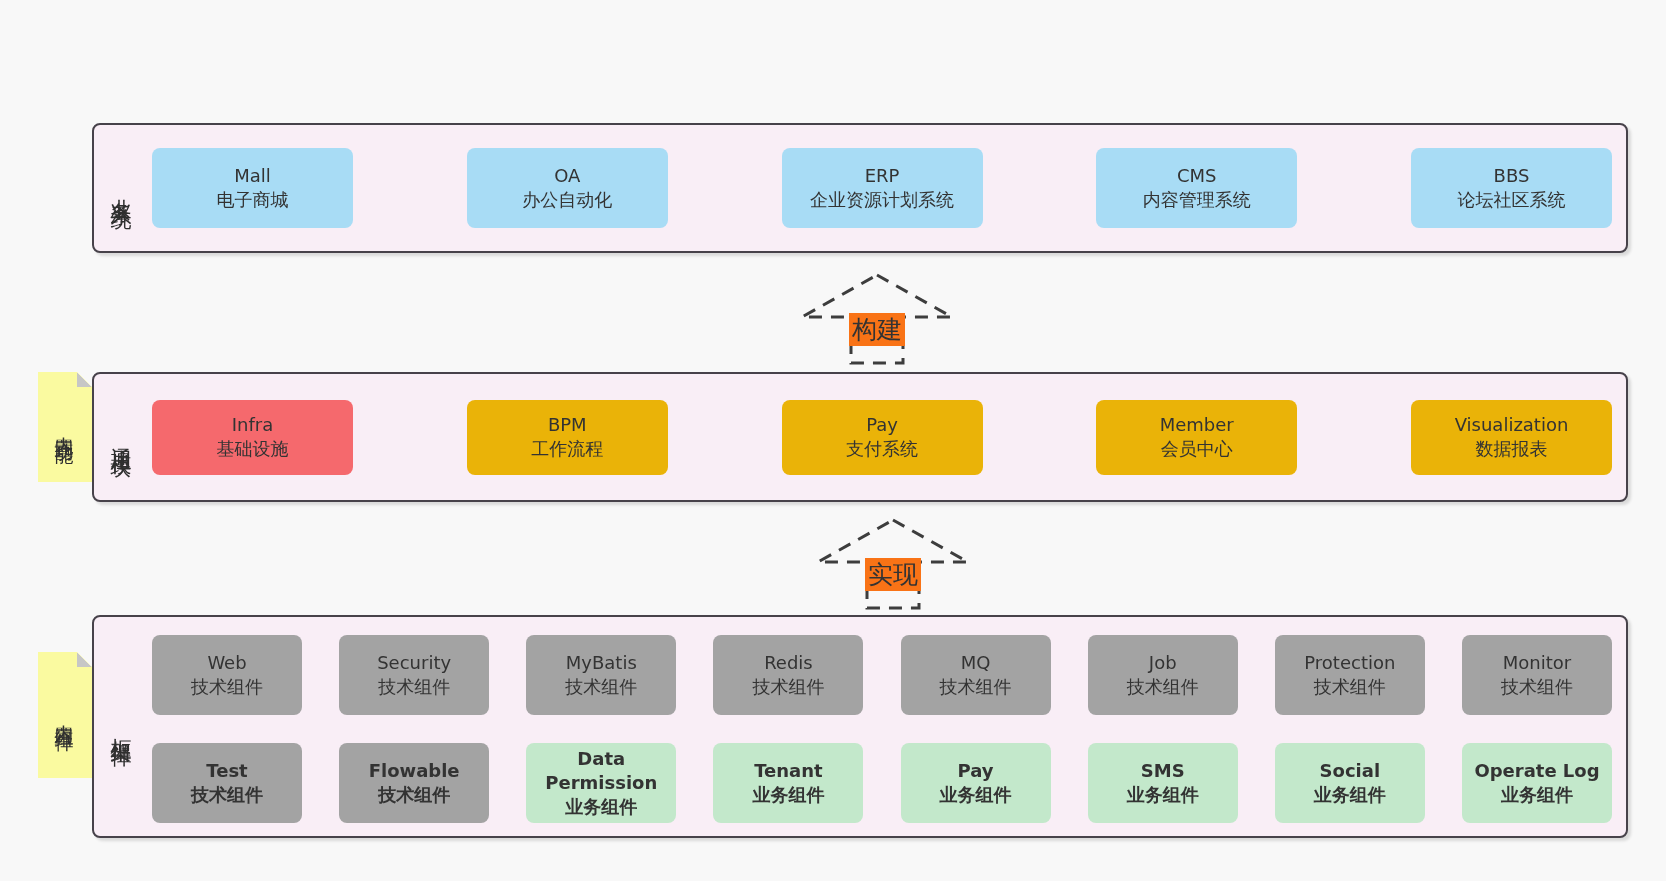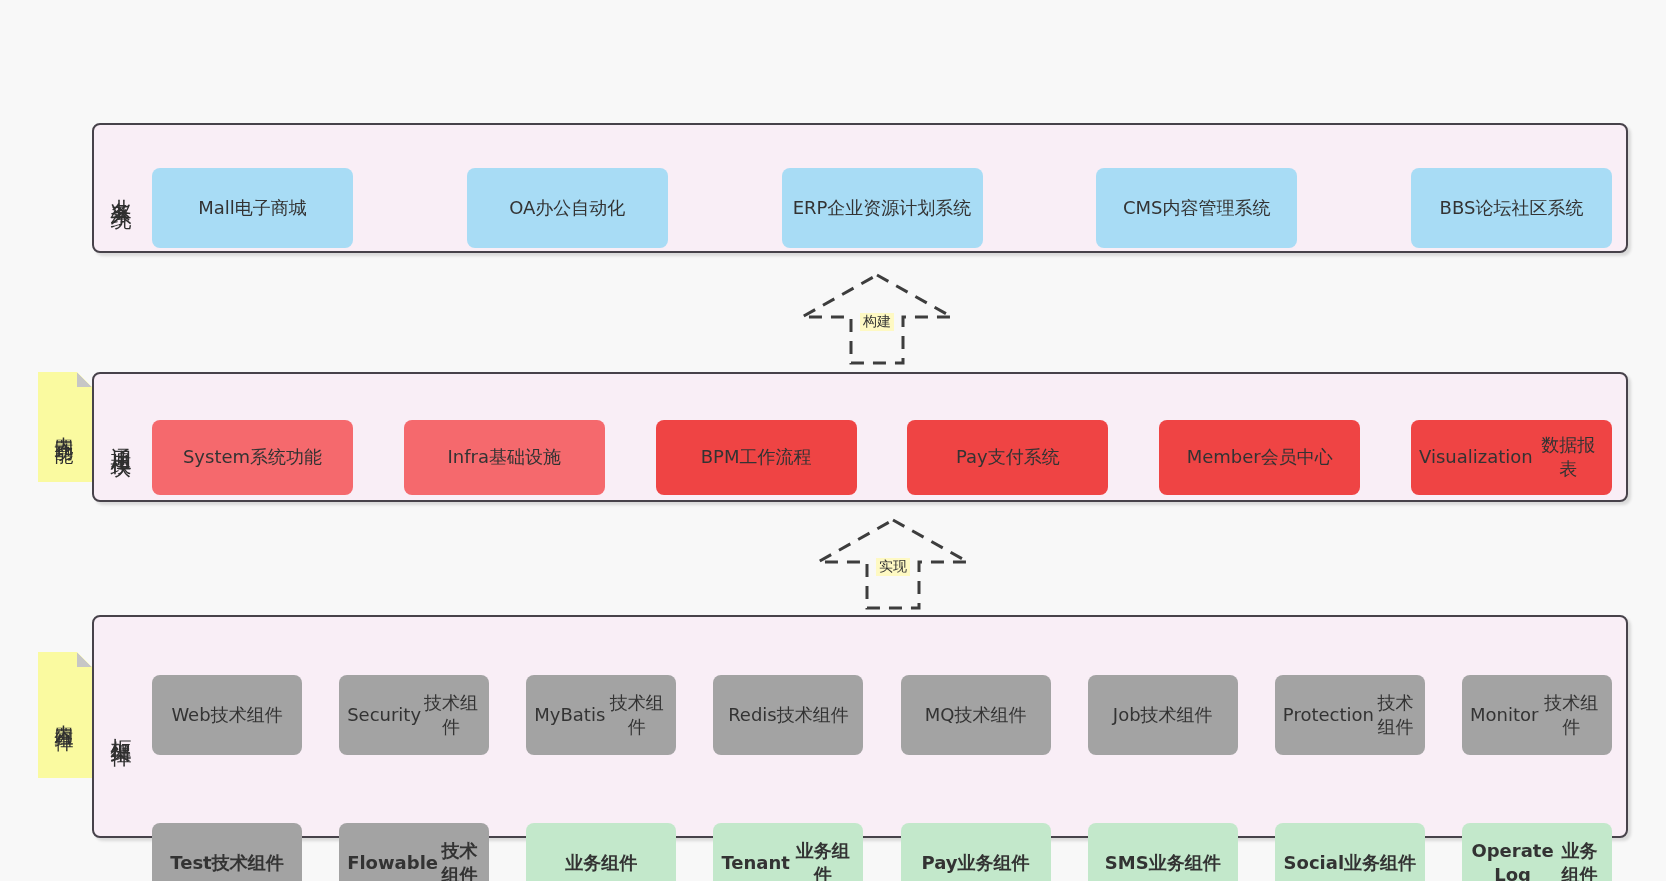--- a/index.html
+++ b/index.html
@@ -50,37 +50,37 @@
   .row{
     display:flex;
     justify-content:space-between;
   }
   .row + .row{margin-top:28px;font-weight:bold;}
 
   
   .box{
     border-radius:8px;
     display:flex;
+    flex-direction:column;
     align-items:center;
     justify-content:center;
     text-align:center;
     font-size:18px;
     line-height:1.32;
     color:#333;
     padding:0 8px;
     box-sizing:border-box;
-    margin-top:40px;
   }
   .row.cols-6 .box{width:201px;}
   .layer-business .box{height:80px;}
   .layer-modules .box{height:75px;}
   .row.cols-8 .box{width:150px;height:80px;}
   .box-blue{background:#a8dcf5;}
   .box-red{background:#f5696d;}
-  .box-pink{background:#ef4444;}
+  .box-pink{background:#eab308;}
   .box-green{background:#a3a3a3;}
   .box-lightgreen{background:#c3e8cb;}
 
   
   .note{
     position:absolute;
     width:54px;
     background:#fafaa0;
     box-shadow:2px 2px 2px rgba(0,0,0,0.10);
     clip-path:polygon(0 0, calc(100% - 15px) 0, 100% 15px, 100% 100%, 0 100%);
@@ -112,23 +112,23 @@
   .arrow path{
     fill:none;
     stroke:#3d3d3d;
     stroke-width:3;
     stroke-dasharray:13 9;
   }
   .arrow-label{
     position:absolute;
     left:50%;top:40px;
     transform:translateX(-50%);
-    background:#fef9c3;
+    background:#f97316;
     padding:0 3px;
-    font-size:14px;
+    font-size:25px;
     color:#333;
     white-space:nowrap;
   }
 </style>
 </head>
 <body>
 
 <div class="canvas">
 
   <section class="layer layer-business">
@@ -171,24 +171,20 @@
   <div class="note note-modules">
     <span class="note-fold"></span>
     <span class="note-text">内置功能</span>
   </div>
 
   <section class="layer layer-modules">
     <div class="v-label">通用模块</div>
     <div class="rows">
         <div class="row cols-6">
           <div class="box box-red">
-            <span>System</span>
-            <span>系统功能</span>
-          </div>
-          <div class="box box-red">
             <span>Infra</span>
             <span>基础设施</span>
           </div>
           <div class="box box-pink">
             <span>BPM</span>
             <span>工作流程</span>
           </div>
           <div class="box box-pink">
             <span>Pay</span>
             <span>支付系统</span>
@@ -259,20 +255,21 @@
         <div class="row cols-8">
           <div class="box box-green">
             <span>Test</span>
             <span>技术组件</span>
           </div>
           <div class="box box-green">
             <span>Flowable</span>
             <span>技术组件</span>
           </div>
           <div class="box box-lightgreen">
+            <span>Data Permission</span>
             <span>业务组件</span>
           </div>
           <div class="box box-lightgreen">
             <span>Tenant</span>
             <span>业务组件</span>
           </div>
           <div class="box box-lightgreen">
             <span>Pay</span>
             <span>业务组件</span>
           </div>

